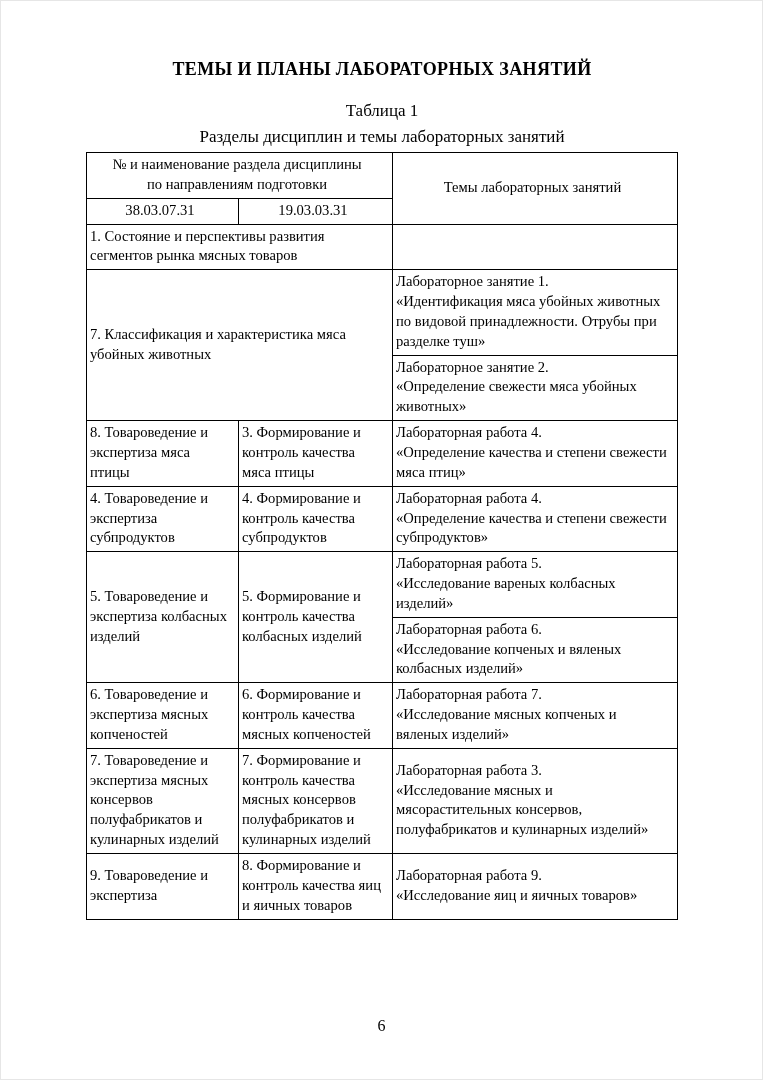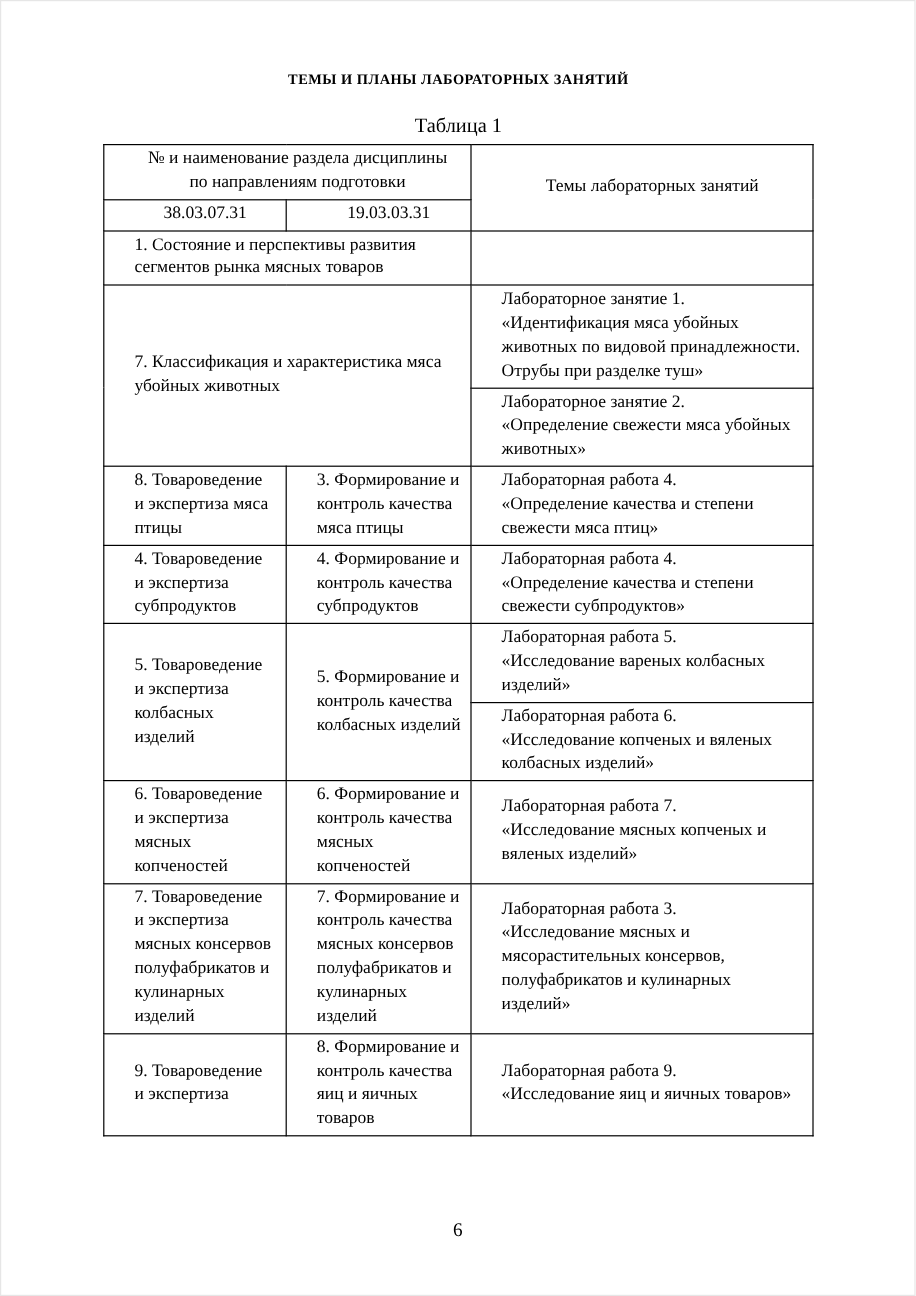--- a/index.html
+++ b/index.html
@@ -11,21 +11,21 @@
     font-family: "Liberation Serif", serif;
     position: relative;
     overflow: hidden;
     box-sizing: border-box;
     border: 1px solid #e6e6e6;
   }
   .page {
     padding: 58px 84px 0 85px;
   }
   .doc-title {
-    font-size: 12px;
+    font-size: 18px;
     font-weight: bold;
     text-align: center;
     letter-spacing: 0.4px;
     margin: 0;
   }
   .intro {
     font-size: 17px;
     line-height: 1.55;
     text-align: justify;
     text-indent: 37px;
@@ -44,21 +44,21 @@
   table.lab-table {
     border-collapse: collapse;
     width: 100%;
     margin-top: 5px;
     font-size: 14.6px;
     line-height: 1.36;
     table-layout: fixed;
   }
   table.lab-table td {
     border: 1px solid #000;
-    padding: 2px 8px 3px 25px;
+    padding: 2px 8px 3px 3px;
     vertical-align: middle;
     text-align: left;
     word-wrap: break-word;
   }
   .center { text-align: center !important; }
   .pre { white-space: pre-line; }
   .pagenum {
     position: absolute;
     left: 0;
     bottom: 44px;
@@ -70,20 +70,21 @@
 </head>
 <body>
 
 <div class="page">
 
   <h1 class="doc-title">ТЕМЫ И ПЛАНЫ ЛАБОРАТОРНЫХ ЗАНЯТИЙ</h1>
 
 
   <div class="table-label">Таблица 1</div>
 
+  <div class="table-title">Разделы дисциплин и темы лабораторных занятий</div>
 
   <table class="lab-table">
     <colgroup>
       <col style="width:152px">
       <col style="width:154px">
       <col>
     </colgroup>
     <tbody>
       <tr>
         <td colspan="2" class="center pre">№ и наименование раздела дисциплины

